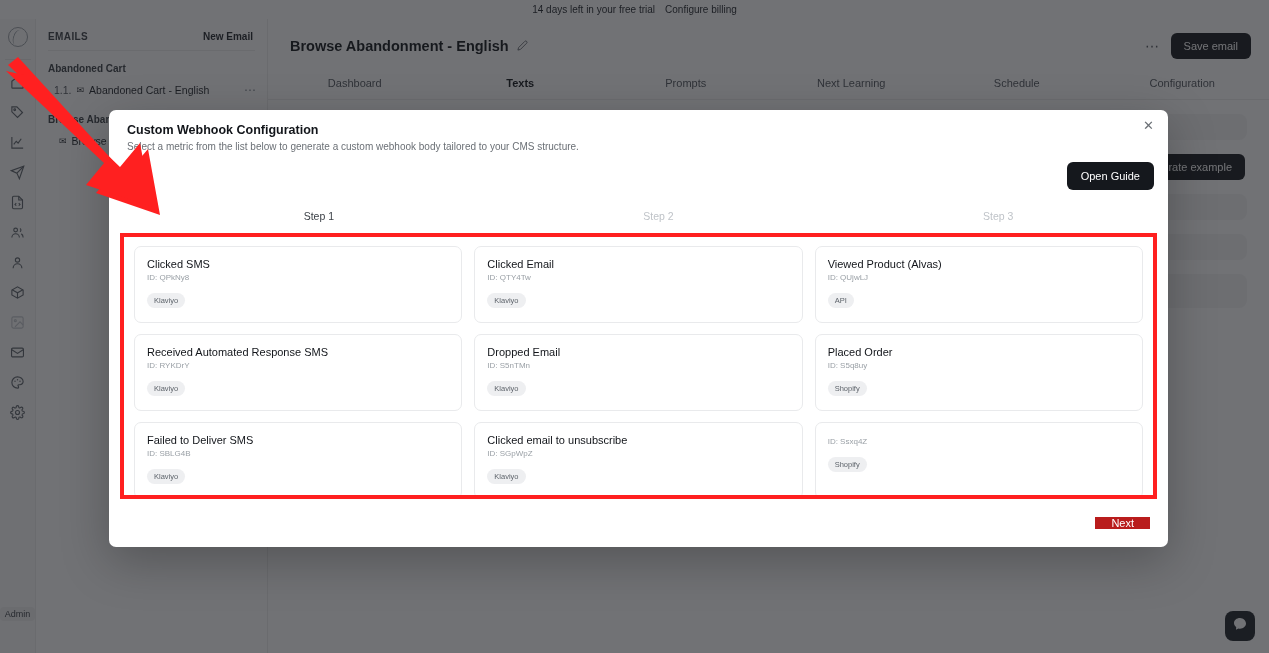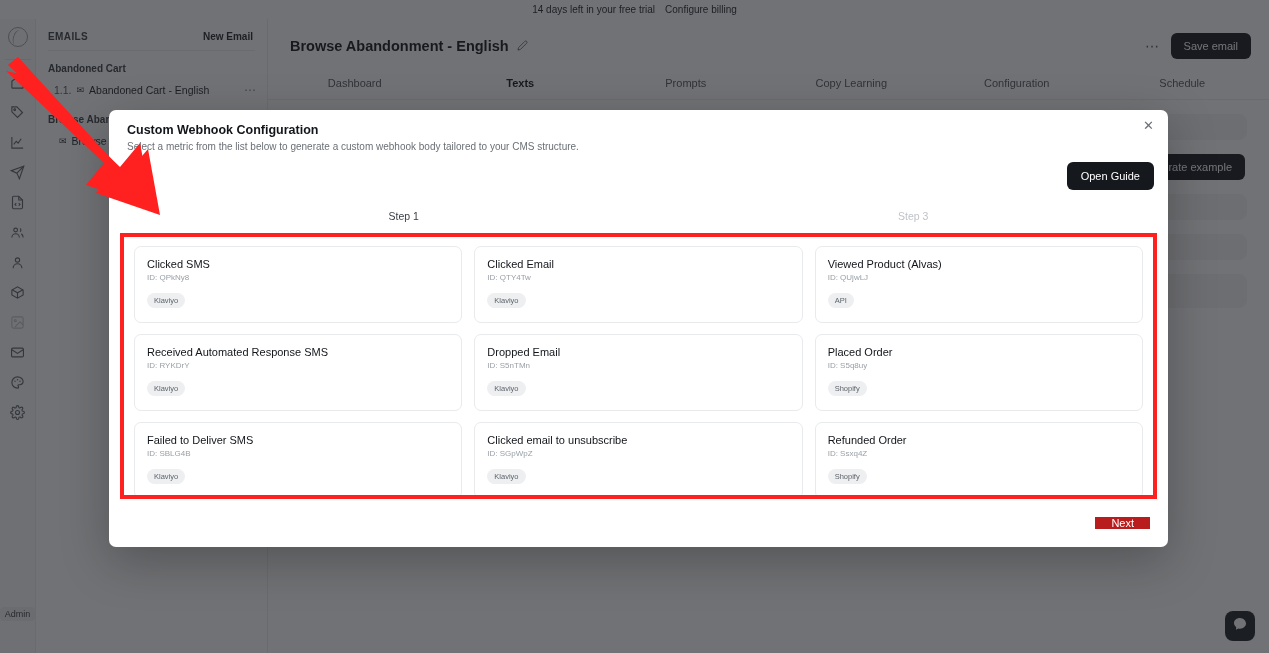--- a/index.html
+++ b/index.html
@@ -355,23 +355,23 @@
         <div class="head-actions">
           <span class="kebab">⋯</span>
           <button class="btn-dark">Save email</button>
         </div>
       </div>
 
       <div class="tabs">
         <div class="tab">Dashboard</div>
         <div class="tab active">Texts</div>
         <div class="tab">Prompts</div>
-        <div class="tab">Copy Learning</div>
+        <div class="tab">Next Learning</div>
+        <div class="tab">Schedule</div>
         <div class="tab">Configuration</div>
-        <div class="tab">Schedule</div>
       </div>
 
       <div class="body-scroll">
         <div class="ghost-block" style="width:100%;"></div>
         <div class="gen-wrap">
           <button class="btn-dark">Generate example</button>
         </div>
         <div class="ghost-block" style="width:100%; margin-top:14px;"></div>
         <div class="ghost-block" style="width:100%;"></div>
         <div class="ghost-block" style="width:100%; height:34px;"></div>
@@ -415,20 +415,21 @@
       <div class="modal-sub">Select a metric from the list below to generate a custom webhook body tailored to your CMS structure.</div>
       <div class="modal-close">✕</div>
     </div>
 
     <div class="guide-row">
       <button class="btn-guide">Open Guide</button>
     </div>
 
     <div class="steps">
       <div class="step active">Step 1</div>
+      <div class="step idle">Step 2</div>
       <div class="step idle">Step 3</div>
     </div>
 
     <div class="highlight-box">
       <div class="cards-grid">
 
         <div class="metric-card">
           <div class="metric-name">Clicked SMS</div>
           <div class="metric-id">ID: QPkNy8</div>
           <div class="metric-badge">Klaviyo</div>
@@ -464,21 +465,20 @@
           <div class="metric-name">Failed to Deliver SMS</div>
           <div class="metric-id">ID: SBLG4B</div>
           <div class="metric-badge">Klaviyo</div>
         </div>
         <div class="metric-card">
           <div class="metric-name">Clicked email to unsubscribe</div>
           <div class="metric-id">ID: SGpWpZ</div>
           <div class="metric-badge">Klaviyo</div>
         </div>
         <div class="metric-card">
-          <div class="metric-name">Refunded Order</div>
           <div class="metric-id">ID: Ssxq4Z</div>
           <div class="metric-badge">Shopify</div>
         </div>
 
       </div>
     </div>
 
     <div class="modal-foot">
       <button class="btn-next">Next</button>
     </div>

